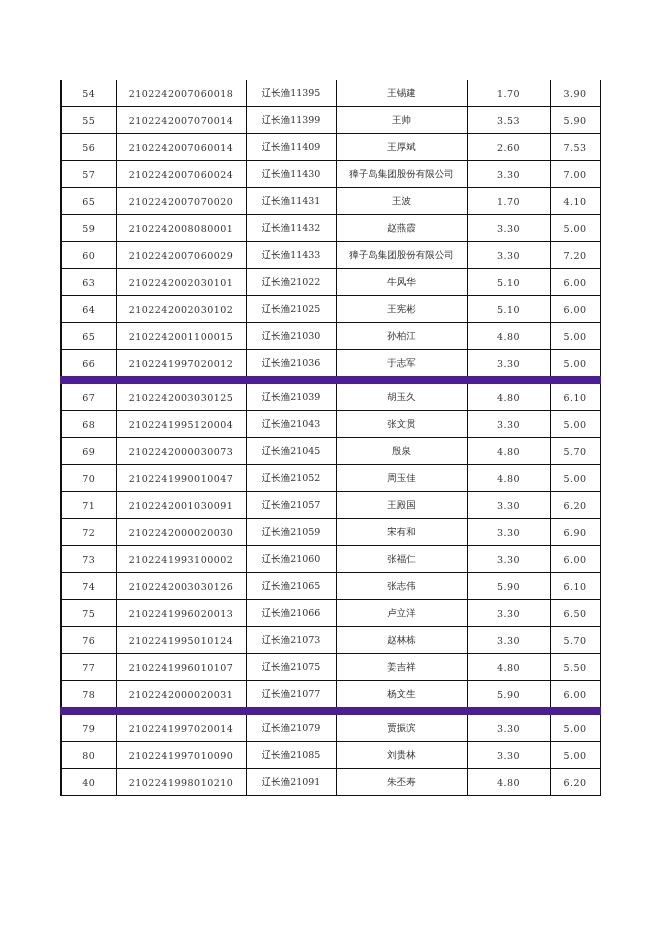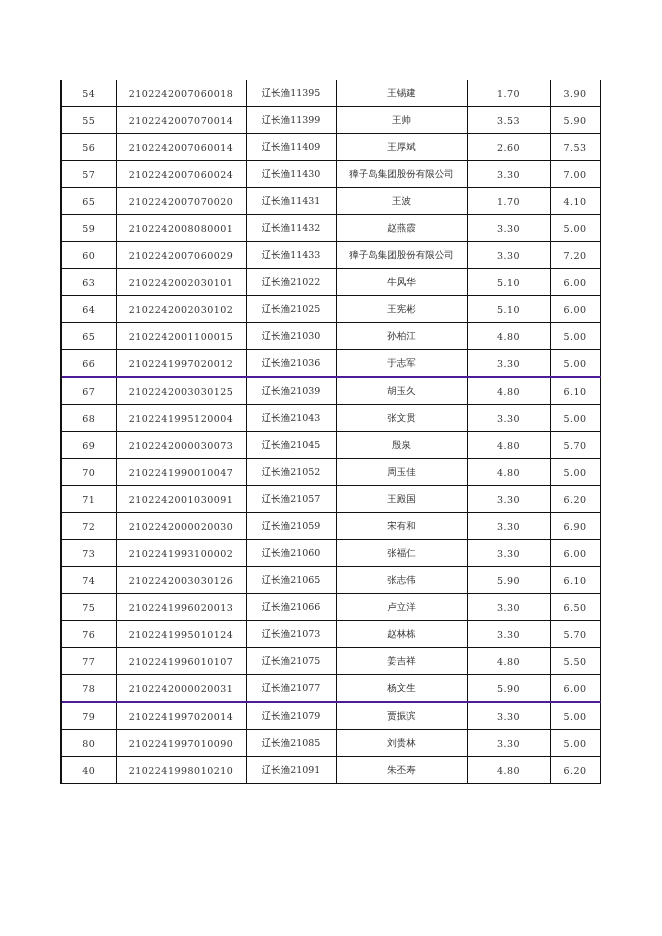--- a/index.html
+++ b/index.html
@@ -5,21 +5,21 @@
   html, body { margin: 0; padding: 0; background: #ffffff; }
   body { width: 662px; height: 936px; position: relative; overflow: hidden;
          font-family: "DejaVu Serif", "Liberation Serif", serif; color: #333; }
   .page { position: absolute; left: 0; top: 0; width: 662px; height: 936px; background: #fff; }
   table.grid { position: absolute; left: 60px; top: 80px; border-collapse: collapse;
                table-layout: fixed; width: 539px; }
   table.grid td { border: 1px solid #111; height: 26px; padding: 0; text-align: center;
                   vertical-align: middle; font-size: 9.5px; white-space: nowrap; overflow: hidden; }
   table.grid tr:first-child td { border-top: none; }
   table.grid td:first-child { border-left: 2px solid #111; }
-  table.grid tr.thick-top td { border-top: 2px solid #4c1d95; }
+  table.grid tr.thick-top td { border-top: 8px solid #4c1d95; }
   col.c0 { width: 55px; } col.c1 { width: 130px; } col.c2 { width: 90px; }
   col.c3 { width: 131px; } col.c4 { width: 83px; } col.c5 { width: 50px; }
   td.num { letter-spacing: 0.5px; }
 </style>
 </head>
 <body>
 
 <div class="page">
   <table class="grid">
     <colgroup>

